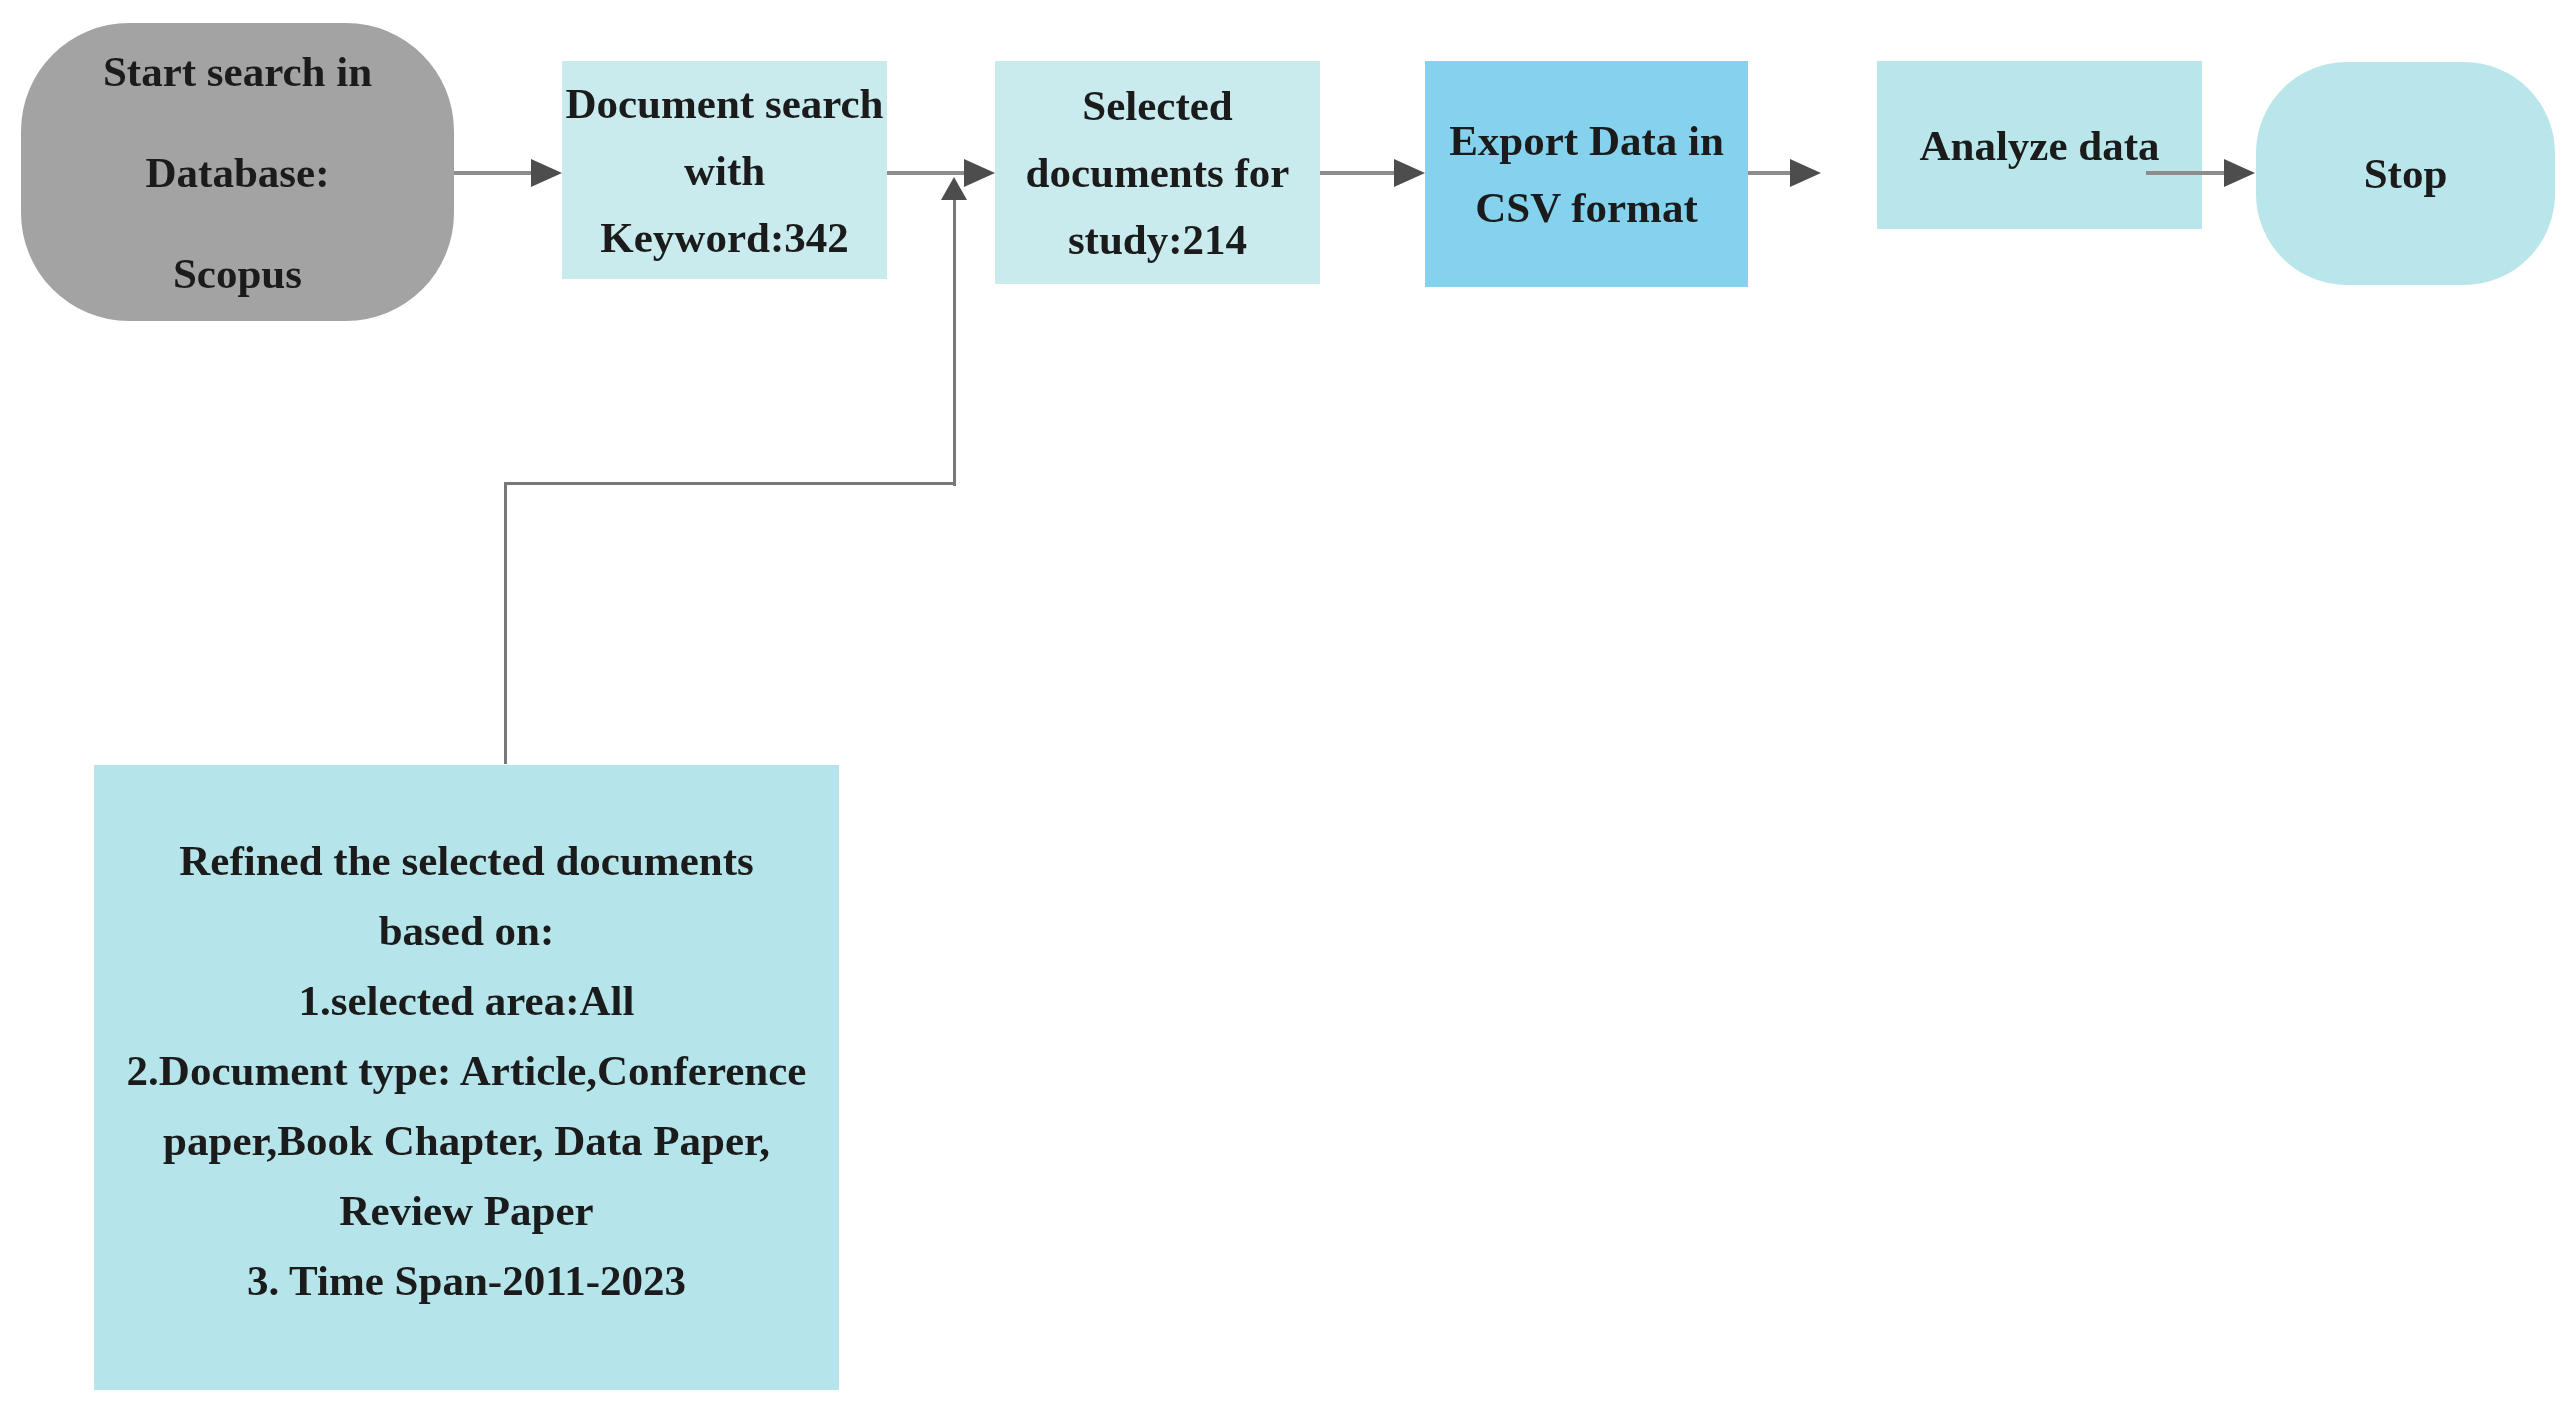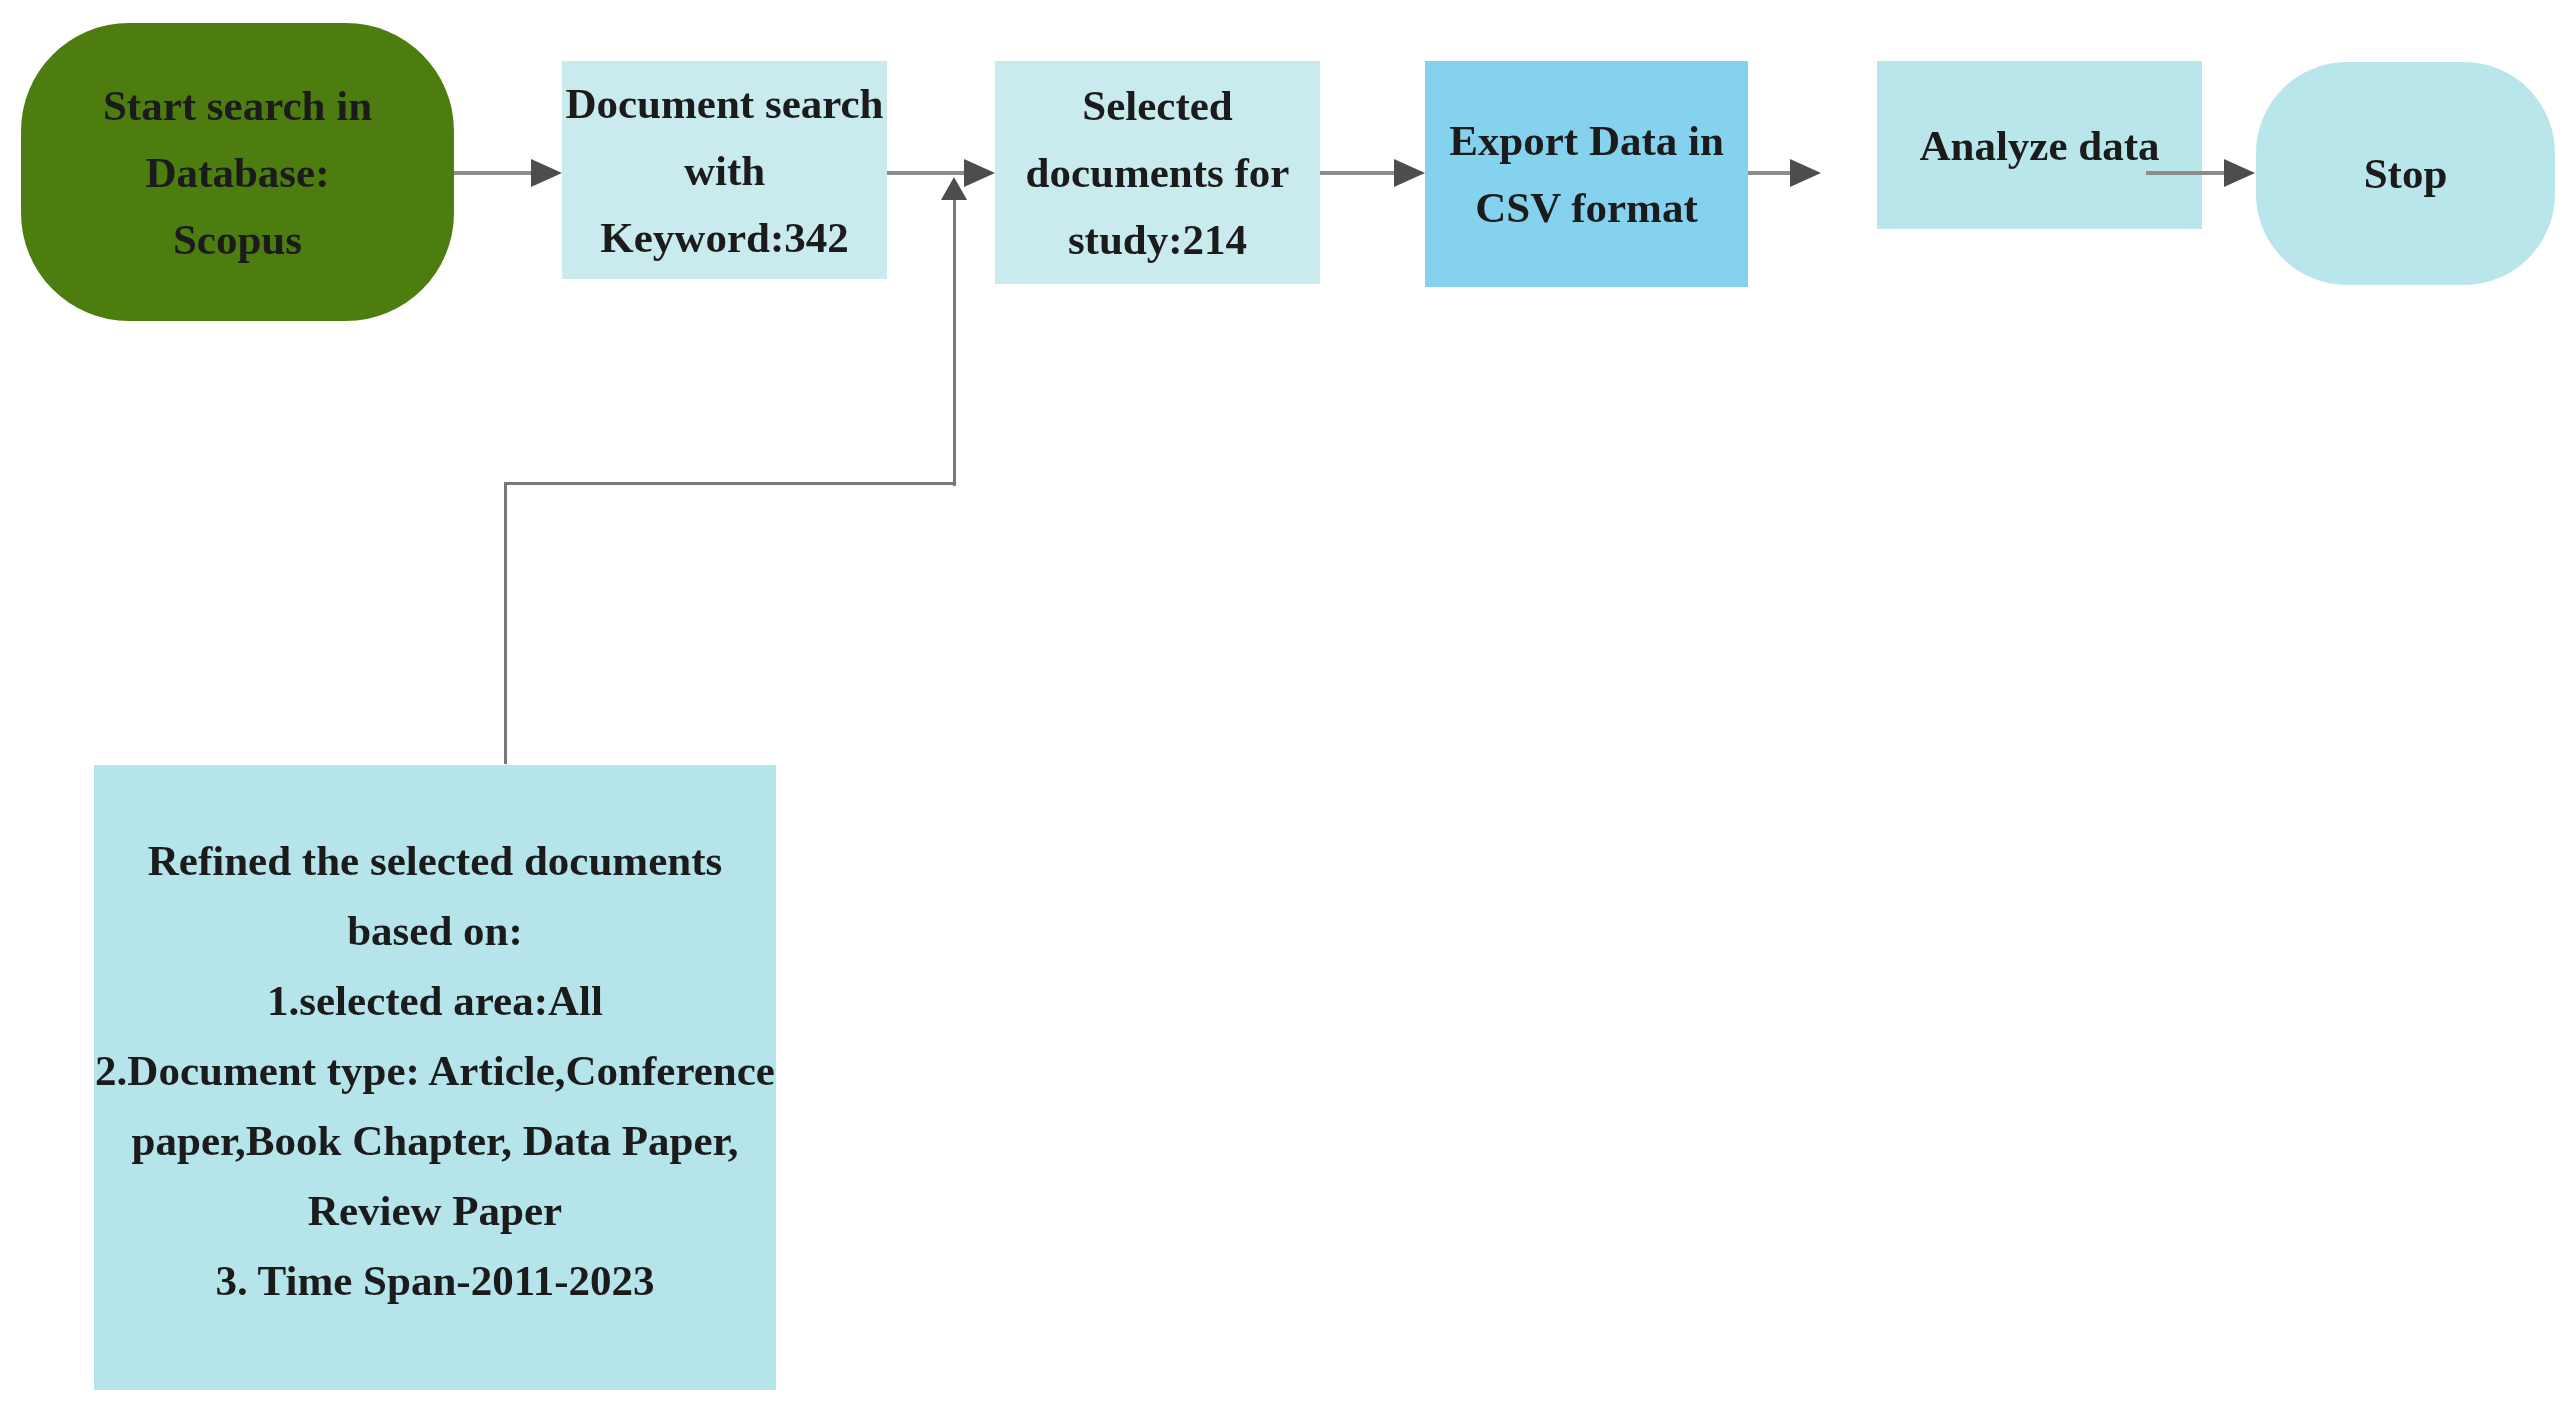--- a/index.html
+++ b/index.html
@@ -31,21 +31,21 @@
   .node .line { white-space: nowrap; }
   .stadium { border-radius: 105px; }
 
   #node-start         { left: 21px;   top: 23px;  width: 433px; height: 298px; border-radius: 108px; }
   #node-doc-search    { left: 562px;  top: 61px;  width: 325px; height: 218px; }
   #node-selected-docs { left: 995px; top: 61px;  width: 325px; height: 223px; }
   #node-export-csv    { left: 1425px; top: 61px;  width: 323px; height: 226px; }
   #node-analyze       { left: 1877px; top: 61px;  width: 325px; height: 168px; }
   #node-stop          { left: 2256px; top: 62px;  width: 299px; height: 223px; border-radius: 91px; }
   #node-refined       {
-    left: 94px; top: 765px; width: 682px; height: 625px;
+    left: 94px; top: 765px; width: 745px; height: 625px;
     justify-content: flex-start;
     padding-top: 61px;
     line-height: 70px;
   }
 
   
   .hline {
     position: absolute;
     height: 4.2px;
     background: var(--arrow-line, #8c8c8c);
@@ -85,21 +85,21 @@
   #fb-v1   { left: 504px;  top: 482px; width: 3.4px;   height: 282px; }
   #fb-h    { left: 504px;  top: 482px; width: 452px; height: 3.4px; }
   #fb-v2   { left: 953px; top: 199px; width: 3.4px;   height: 287px; }
   #fb-head { left: 941px; top: 177px; }
 </style>
 </head>
 <body>
 
 <div class="canvas">
 
-  <div class="node stadium" id="node-start" style="background: #4d7c0f;">
+  <div class="node stadium" id="node-start" style="background: #a3a3a3; gap: 34px;">
       <div class="line">Start search in</div>
       <div class="line">Database:</div>
       <div class="line">Scopus</div>
     </div>
   <div class="node" id="node-doc-search" style="background: rgb(201, 235, 238);">
       <div class="line">Document search</div>
       <div class="line">with</div>
       <div class="line">Keyword:342</div>
     </div>
   <div class="node" id="node-selected-docs" style="background: rgb(201, 235, 238);">

